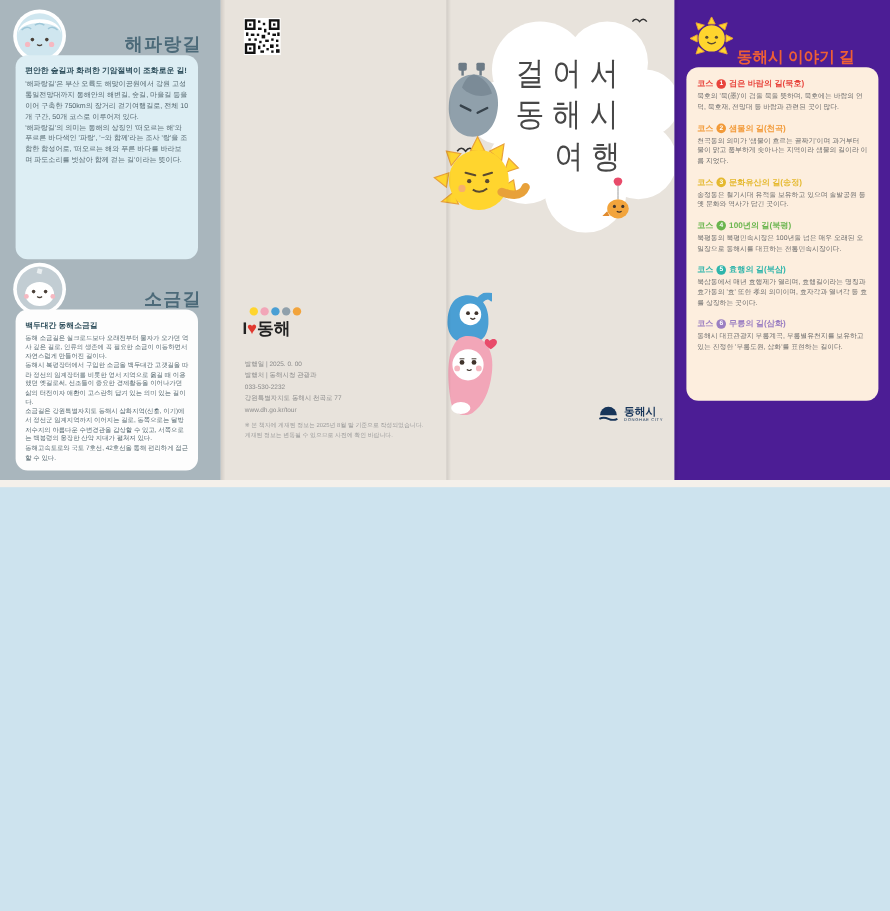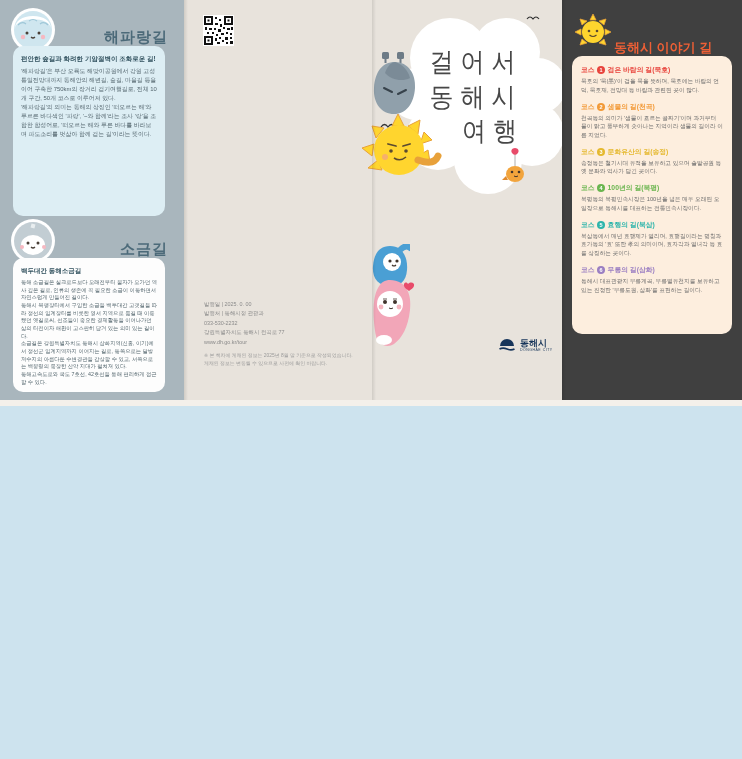--- a/index.html
+++ b/index.html
@@ -2,21 +2,21 @@
 <html><head>
 <meta charset="utf-8">
 <style>
   html,body{margin:0;padding:0;}
   body{width:742px;height:759px;font-family:"Liberation Sans","DejaVu Sans",sans-serif;background:#fff;overflow:hidden;}
   .page{position:relative;width:742px;height:759px;}
   
   .top{position:absolute;left:0;top:0;width:742px;height:400px;}
   .panel-left{position:absolute;left:0;top:0;width:184px;height:400px;background:#a9b6bd;}
   .panel-mid{position:absolute;left:184px;top:0;width:378px;height:400px;background:#e8e3dc;}
-  .panel-right{position:absolute;left:562px;top:0;width:180px;height:400px;background:#404040;}
+  .panel-right{position:absolute;left:562px;top:0;width:180px;height:400px;background:#4c1d95;}
   .fold{position:absolute;top:0;width:4px;height:400px;background:linear-gradient(90deg,rgba(0,0,0,.10),rgba(255,255,255,0));}
   .sec-title{position:absolute;right:16px;font-weight:bold;font-size:15px;color:#4c6a79;letter-spacing:1px;}
   .sticker{position:absolute;}
   .info-box{position:absolute;border-radius:10px;padding:9px 8px;box-sizing:border-box;}
   .box1{left:13px;top:46px;width:152px;height:170px;background:#ddeef4;}
   .box2{left:13px;top:258px;width:152px;height:134px;background:#fdfdfd;}
   .box-head{font-size:6.5px;font-weight:bold;color:#2f4f5c;margin-bottom:3px;}
   .box-body{font-size:5.9px;color:#54666e;line-height:1.52;white-space:pre-line;}
   
   .cloud-title{position:absolute;left:224px;top:44px;width:136px;text-align:center;font-size:24px;color:#474747;letter-spacing:7px;line-height:1.3;font-weight:400;transform:scaleY(1.12);transform-origin:top;}
@@ -225,20 +225,30 @@
             <circle cx="27" cy="24" r="2" fill="#40342c"></circle>
             <path d="M15 21 L19 21 M25 21 L29 21" stroke="#40342c" stroke-width="0.8"></path>
             <circle cx="13" cy="29" r="2.4" fill="#f6b8c1"></circle>
             <circle cx="31" cy="29" r="2.4" fill="#f6b8c1"></circle>
             <path d="M21 30 Q23 31.5 25 30" stroke="#40342c" stroke-width="1" fill="none"></path>
             <path d="M38 8 C41 5 45 7 44 10 C43.4 12 41 13.5 39 15 C37 13.5 34.6 12 34 10 C33.3 7 36 5 38 8 Z" fill="#e84b6a" transform="translate(2,-2)"></path>
             <ellipse cx="16" cy="62" rx="8" ry="5" fill="#fff"></ellipse>
           </svg>
       </span>
 
+      <div class="ilove">
+        <div class="ilove-chars">
+            <span style="background:#ffd52e;"></span>
+            <span style="background:#f2a6b8;"></span>
+            <span style="background:#4a9fd4;"></span>
+            <span style="background:#90a0ab;"></span>
+            <span style="background:#f2a43c;"></span>
+          </div>
+        <div class="ilove-text"><span>I</span><span class="hrt">♥</span><span>동해</span></div>
+      </div>
 
       <div class="pub">
           <div class="t-line">발행일 | 2025. 0. 00</div>
           <div class="t-line">발행처 | 동해시청 관광과</div>
           <div class="t-line">033-530-2232</div>
           <div class="t-line">강원특별자치도 동해시 천곡로 77</div>
           <div class="t-line">www.dh.go.kr/tour</div>
         </div>
       <div class="note">
           <div class="t-line">※ 본 책자에 게재된 정보는 2025년 8월 말 기준으로 작성되었습니다.</div>

